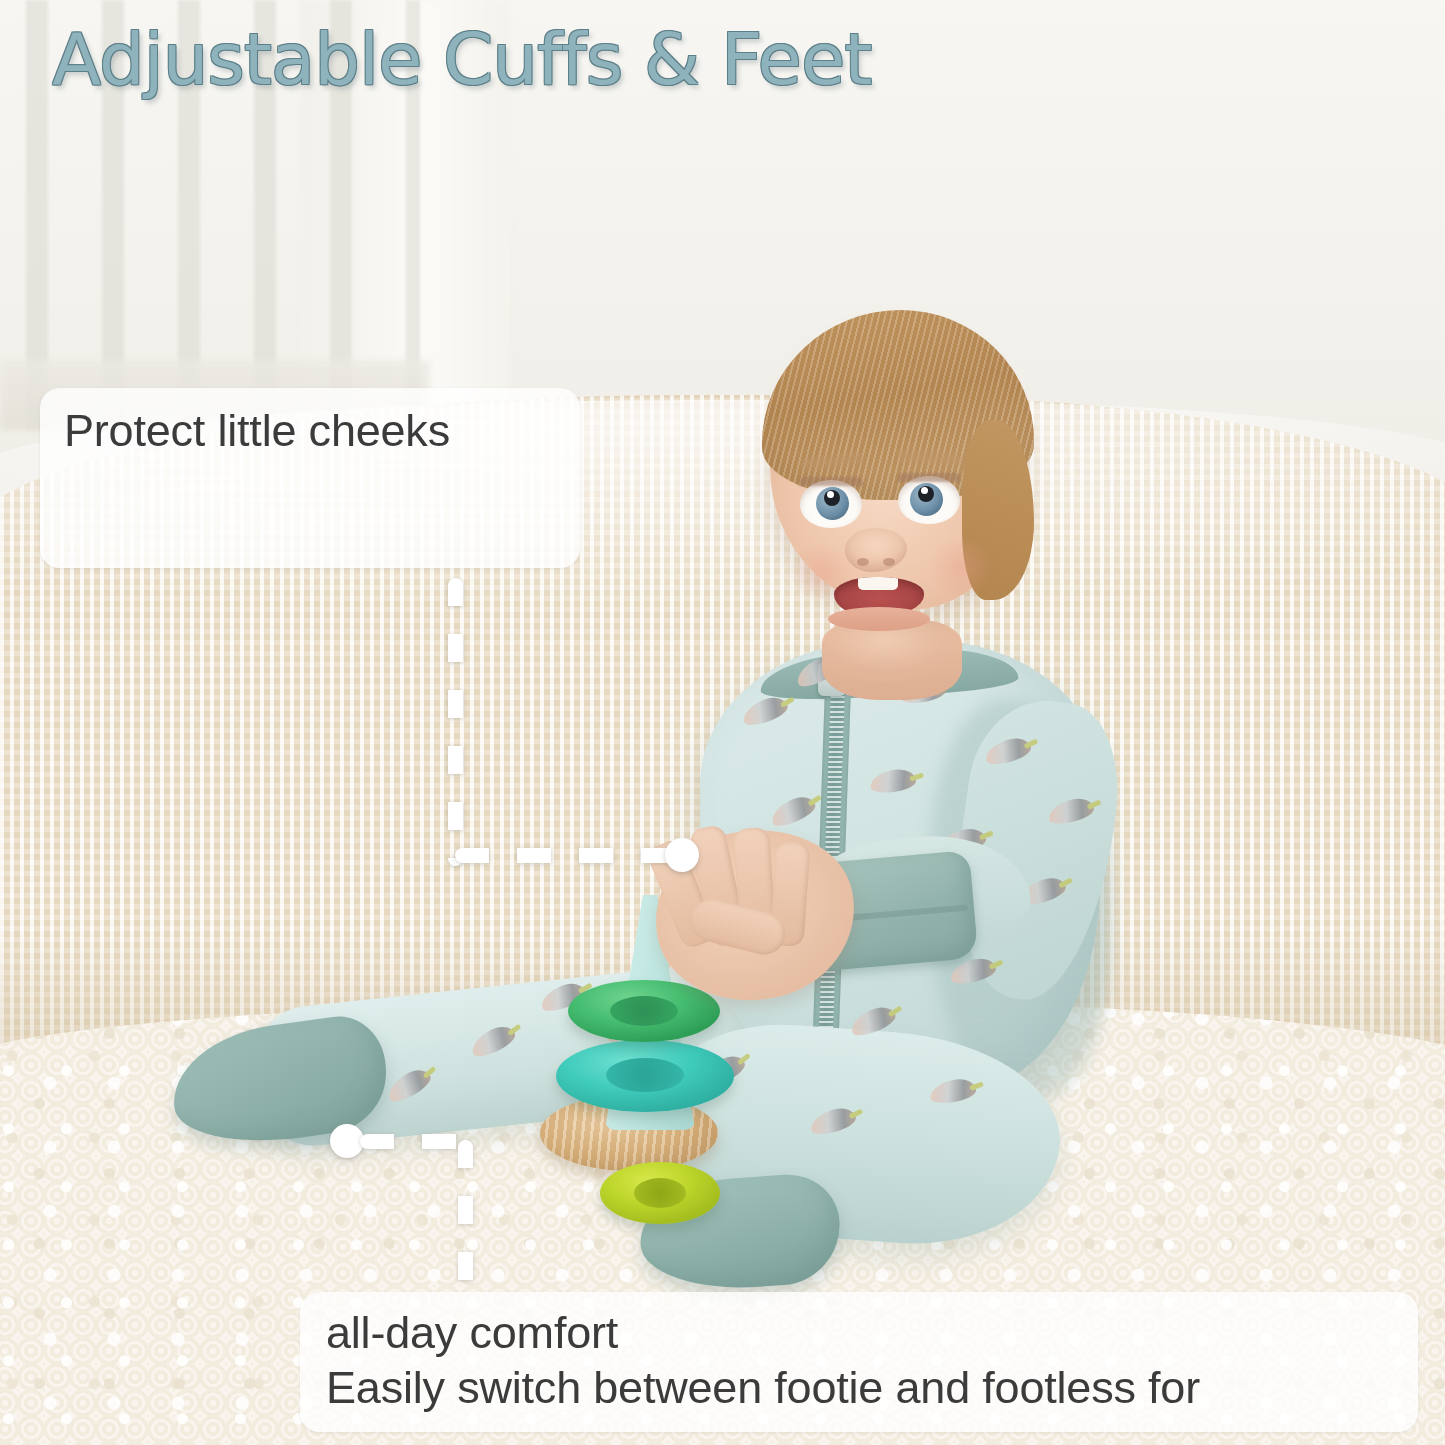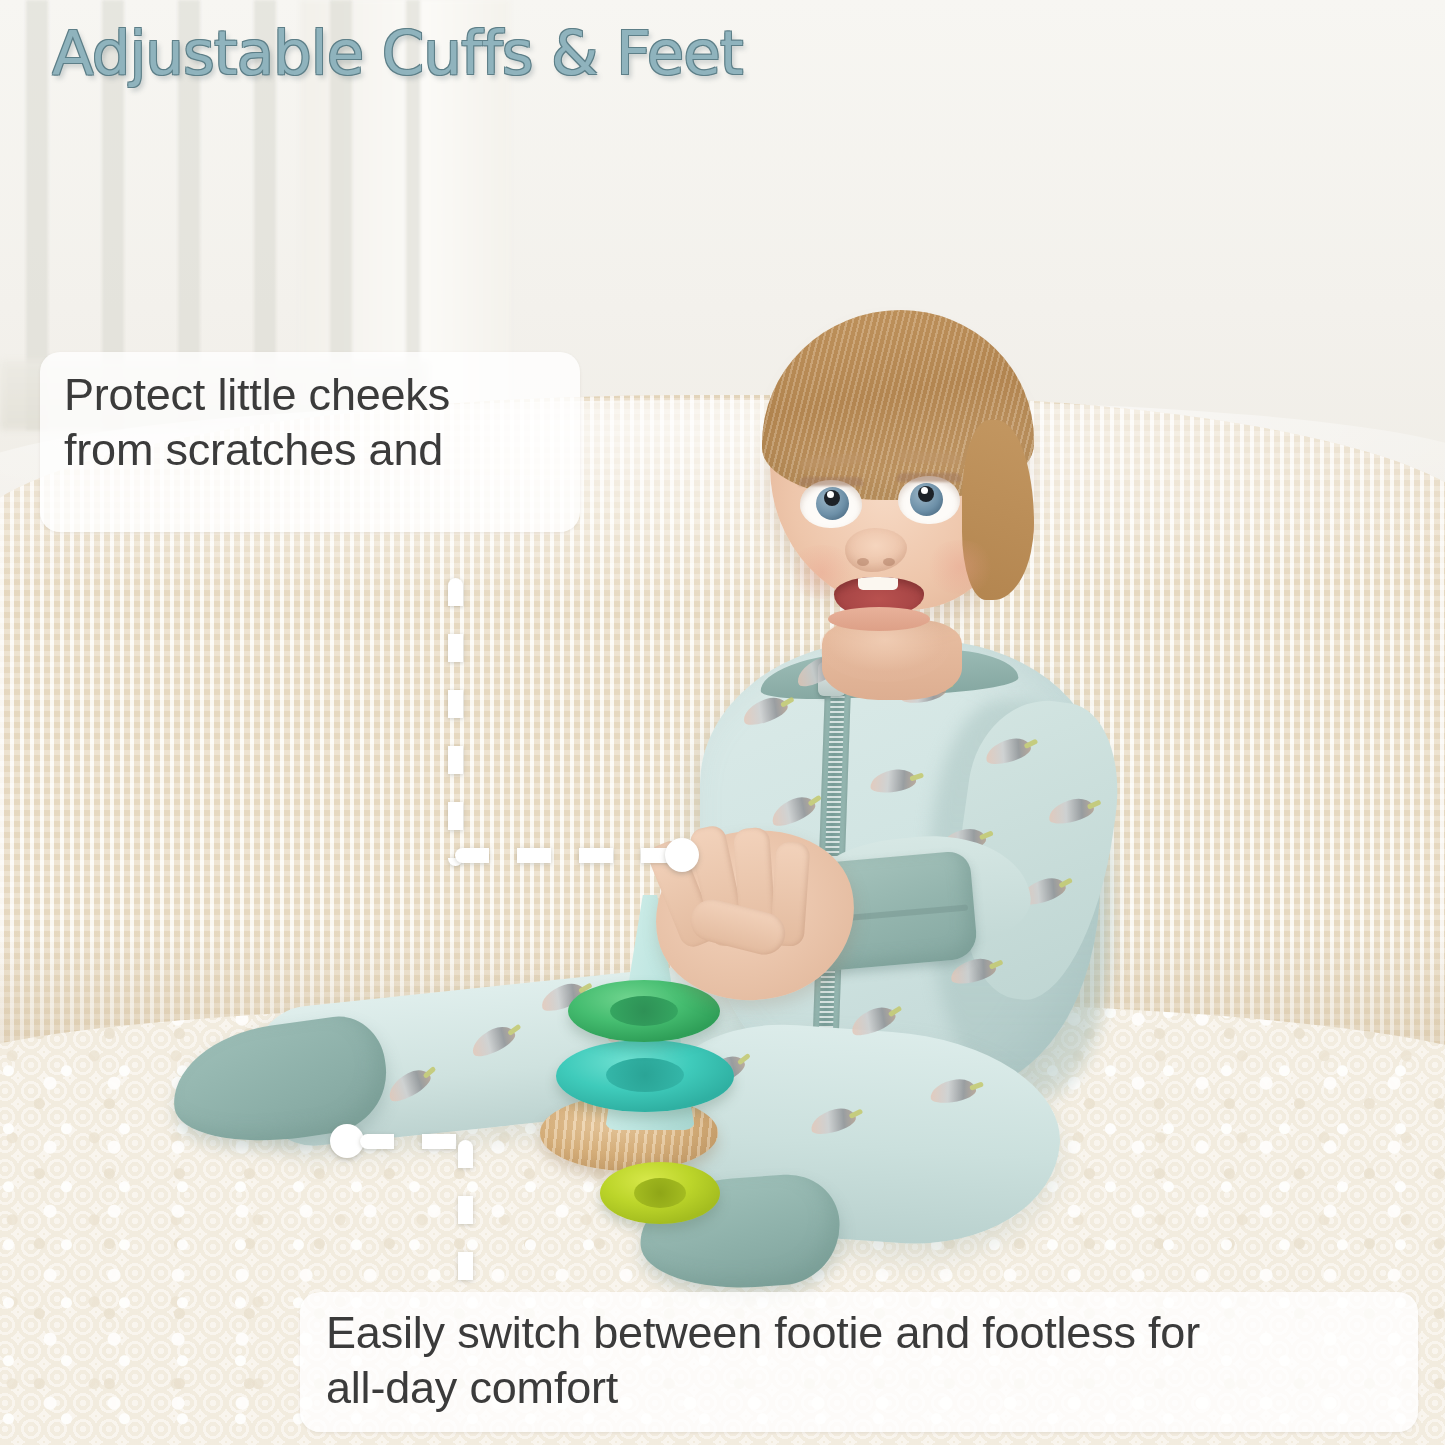--- a/index.html
+++ b/index.html
@@ -407,36 +407,36 @@
     position:absolute;
     background: rgba(255,255,255,0.80);
     border-radius:20px;
     box-sizing:border-box;
     color:#3b3b3b;
     line-height:1.22;
     letter-spacing:-0.2px;
     box-shadow: 0 1px 3px rgba(120,115,105,.12);
   }
   #callout-1{
-    left:40px; top:352px; width:540px; height:180px;
+    left:40px; top:388px; width:540px; height:180px;
     padding:16px 22px 16px 24px;
     font-size:45px;
   }
   #callout-2{
     left:300px; top:1292px; width:1118px; height:140px;
     padding:14px 22px 14px 26px;
     font-size:45px;
   }
   .callout .line{ display:block; white-space:nowrap; }
 
   
   #page-title{
     position:absolute; left:52px; top:17px;
     font-family: "DejaVu Sans", sans-serif;
-    font-size:61px;
+    font-size:72px;
     font-weight:400;
     color:#8fb3bd;
     letter-spacing:-1px;
     white-space:nowrap;
     text-shadow:
       -1px -1px 0 #5d7f88,
        1px -1px 0 #5d7f88,
       -1px  1px 0 #5d7f88,
        1px  1px 0 #5d7f88,
        3px  4px 5px rgba(90,110,115,.30);
@@ -550,21 +550,20 @@
   <div class="dot" style="left:665px; top:838px; width:34px; height:34px;"></div>
 
   <div class="dot" style="left:330px; top:1124px; width:34px; height:34px;"></div>
   <div class="dash-h" style="left:360px; top:1134px; width:112px;"></div>
   <div class="dash-v" style="left:458px; top:1140px; height:160px;"></div>
 
   <div id="page-title">Adjustable Cuffs &amp; Feet</div>
 
   <div class="callout" id="callout-1">
     <span class="line">Protect little cheeks</span>
-    <span class="line">from scratches and</span>
   </div>
 
   <div class="callout" id="callout-2">
+    <span class="line">all-day comfort</span>
     <span class="line">Easily switch between footie and footless for</span>
-    <span class="line">all-day comfort</span>
   </div>
 
 </div>
 
 </body></html>

